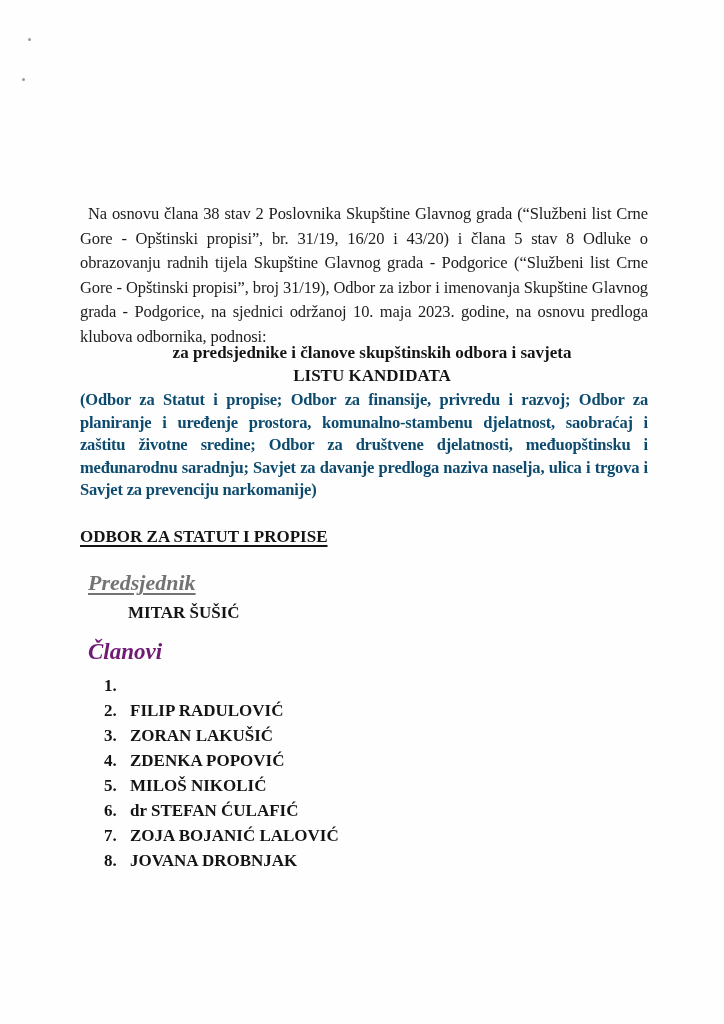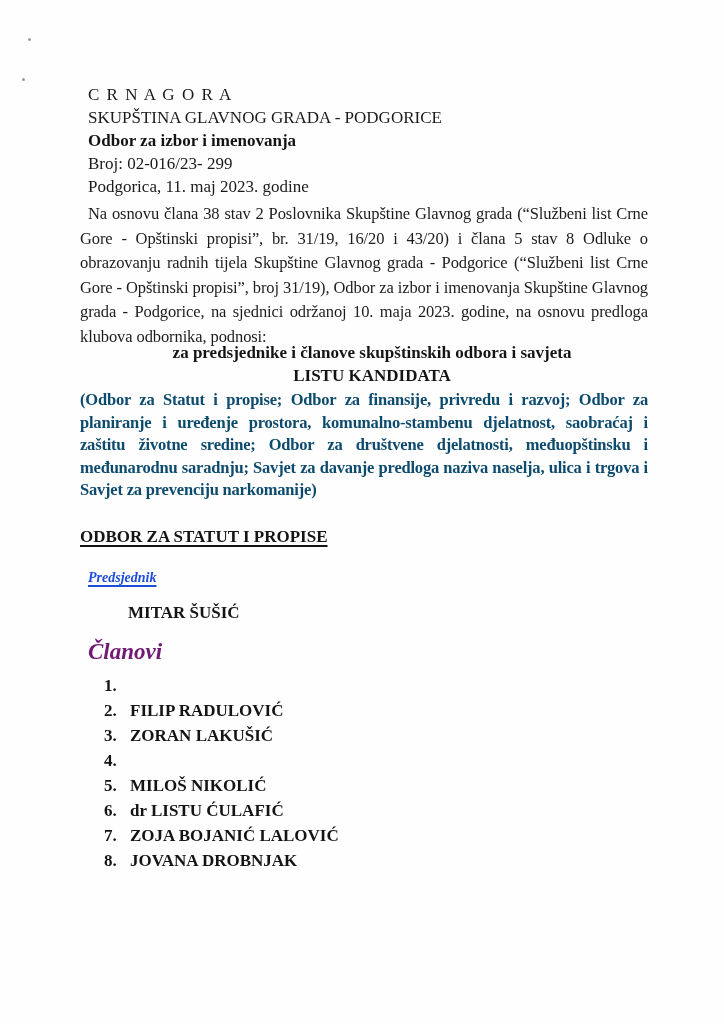--- a/index.html
+++ b/index.html
@@ -81,24 +81,24 @@
   }
   .section-heading span {
     text-decoration: underline;
     text-decoration-thickness: 1.5px;
     text-underline-offset: 3px;
   }
 
   .president-label {
     position: absolute;
     left: 88px; top: 570px;
-    font-size: 14px;
+    font-size: 22px;
     font-weight: bold;
     font-style: italic;
-    color: #1d4ed8;
+    color: #737373;
     text-decoration: underline;
     text-decoration-thickness: 1.5px;
     text-underline-offset: 3px;
   }
 
   .president-name {
     position: absolute;
     left: 128px; top: 603px;
     font-size: 17px;
     font-weight: bold;
@@ -137,27 +137,20 @@
   }
 </style>
 </head>
 <body>
 
 <div class="page">
 
   <div class="speck s1"></div>
   <div class="speck s2"></div>
 
-  <div class="letterhead">
-    <div class="country">C R N A  G O R A</div>
-    <div class="assembly">SKUPŠTINA GLAVNOG GRADA - PODGORICE</div>
-    <div class="committee">Odbor za izbor i imenovanja</div>
-    <div class="number">Broj: 02-016/23- 299</div>
-    <div class="place-date">Podgorica, 11. maj 2023. godine</div>
-  </div>
 
   <p class="intro">Na osnovu člana 38 stav 2 Poslovnika Skupštine Glavnog grada (“Službeni list Crne Gore - Opštinski propisi”, br. 31/19, 16/20 i 43/20) i  člana 5 stav 8 Odluke o obrazovanju radnih tijela Skupštine Glavnog grada - Podgorice (“Službeni list Crne Gore - Opštinski propisi”, broj 31/19), Odbor za izbor i imenovanja Skupštine Glavnog grada - Podgorice, na sjednici održanoj  10. maja 2023. godine, na  osnovu predloga klubova odbornika, podnosi:</p>
 
   <div class="title-block">
     <div>za predsjednike i članove skupštinskih odbora i savjeta</div>
     <div>LISTU KANDIDATA</div>
   </div>
 
   <p class="scope">(Odbor za Statut i propise; Odbor za finansije, privredu i razvoj; Odbor za planiranje i uređenje prostora, komunalno-stambenu djelatnost, saobraćaj i zaštitu životne sredine; Odbor za društvene djelatnosti, međuopštinsku i međunarodnu saradnju; Savjet za davanje predloga naziva naselja, ulica i trgova i  Savjet za prevenciju narkomanije)</p>
 
@@ -177,28 +170,29 @@
     <li>
       <span class="num">2.</span>
       <span class="name">FILIP RADULOVIĆ</span>
     </li>
     <li>
       <span class="num">3.</span>
       <span class="name">ZORAN LAKUŠIĆ</span>
     </li>
     <li>
       <span class="num">4.</span>
+      <span class="name">ZDENKA POPOVIĆ</span>
     </li>
     <li>
       <span class="num">5.</span>
       <span class="name">MILOŠ NIKOLIĆ</span>
     </li>
     <li>
       <span class="num">6.</span>
-      <span class="name">dr LISTU ĆULAFIĆ</span>
+      <span class="name">dr STEFAN ĆULAFIĆ</span>
     </li>
     <li>
       <span class="num">7.</span>
       <span class="name">ZOJA BOJANIĆ LALOVIĆ</span>
     </li>
     <li>
       <span class="num">8.</span>
       <span class="name">JOVANA DROBNJAK</span>
     </li>
   </ol>

